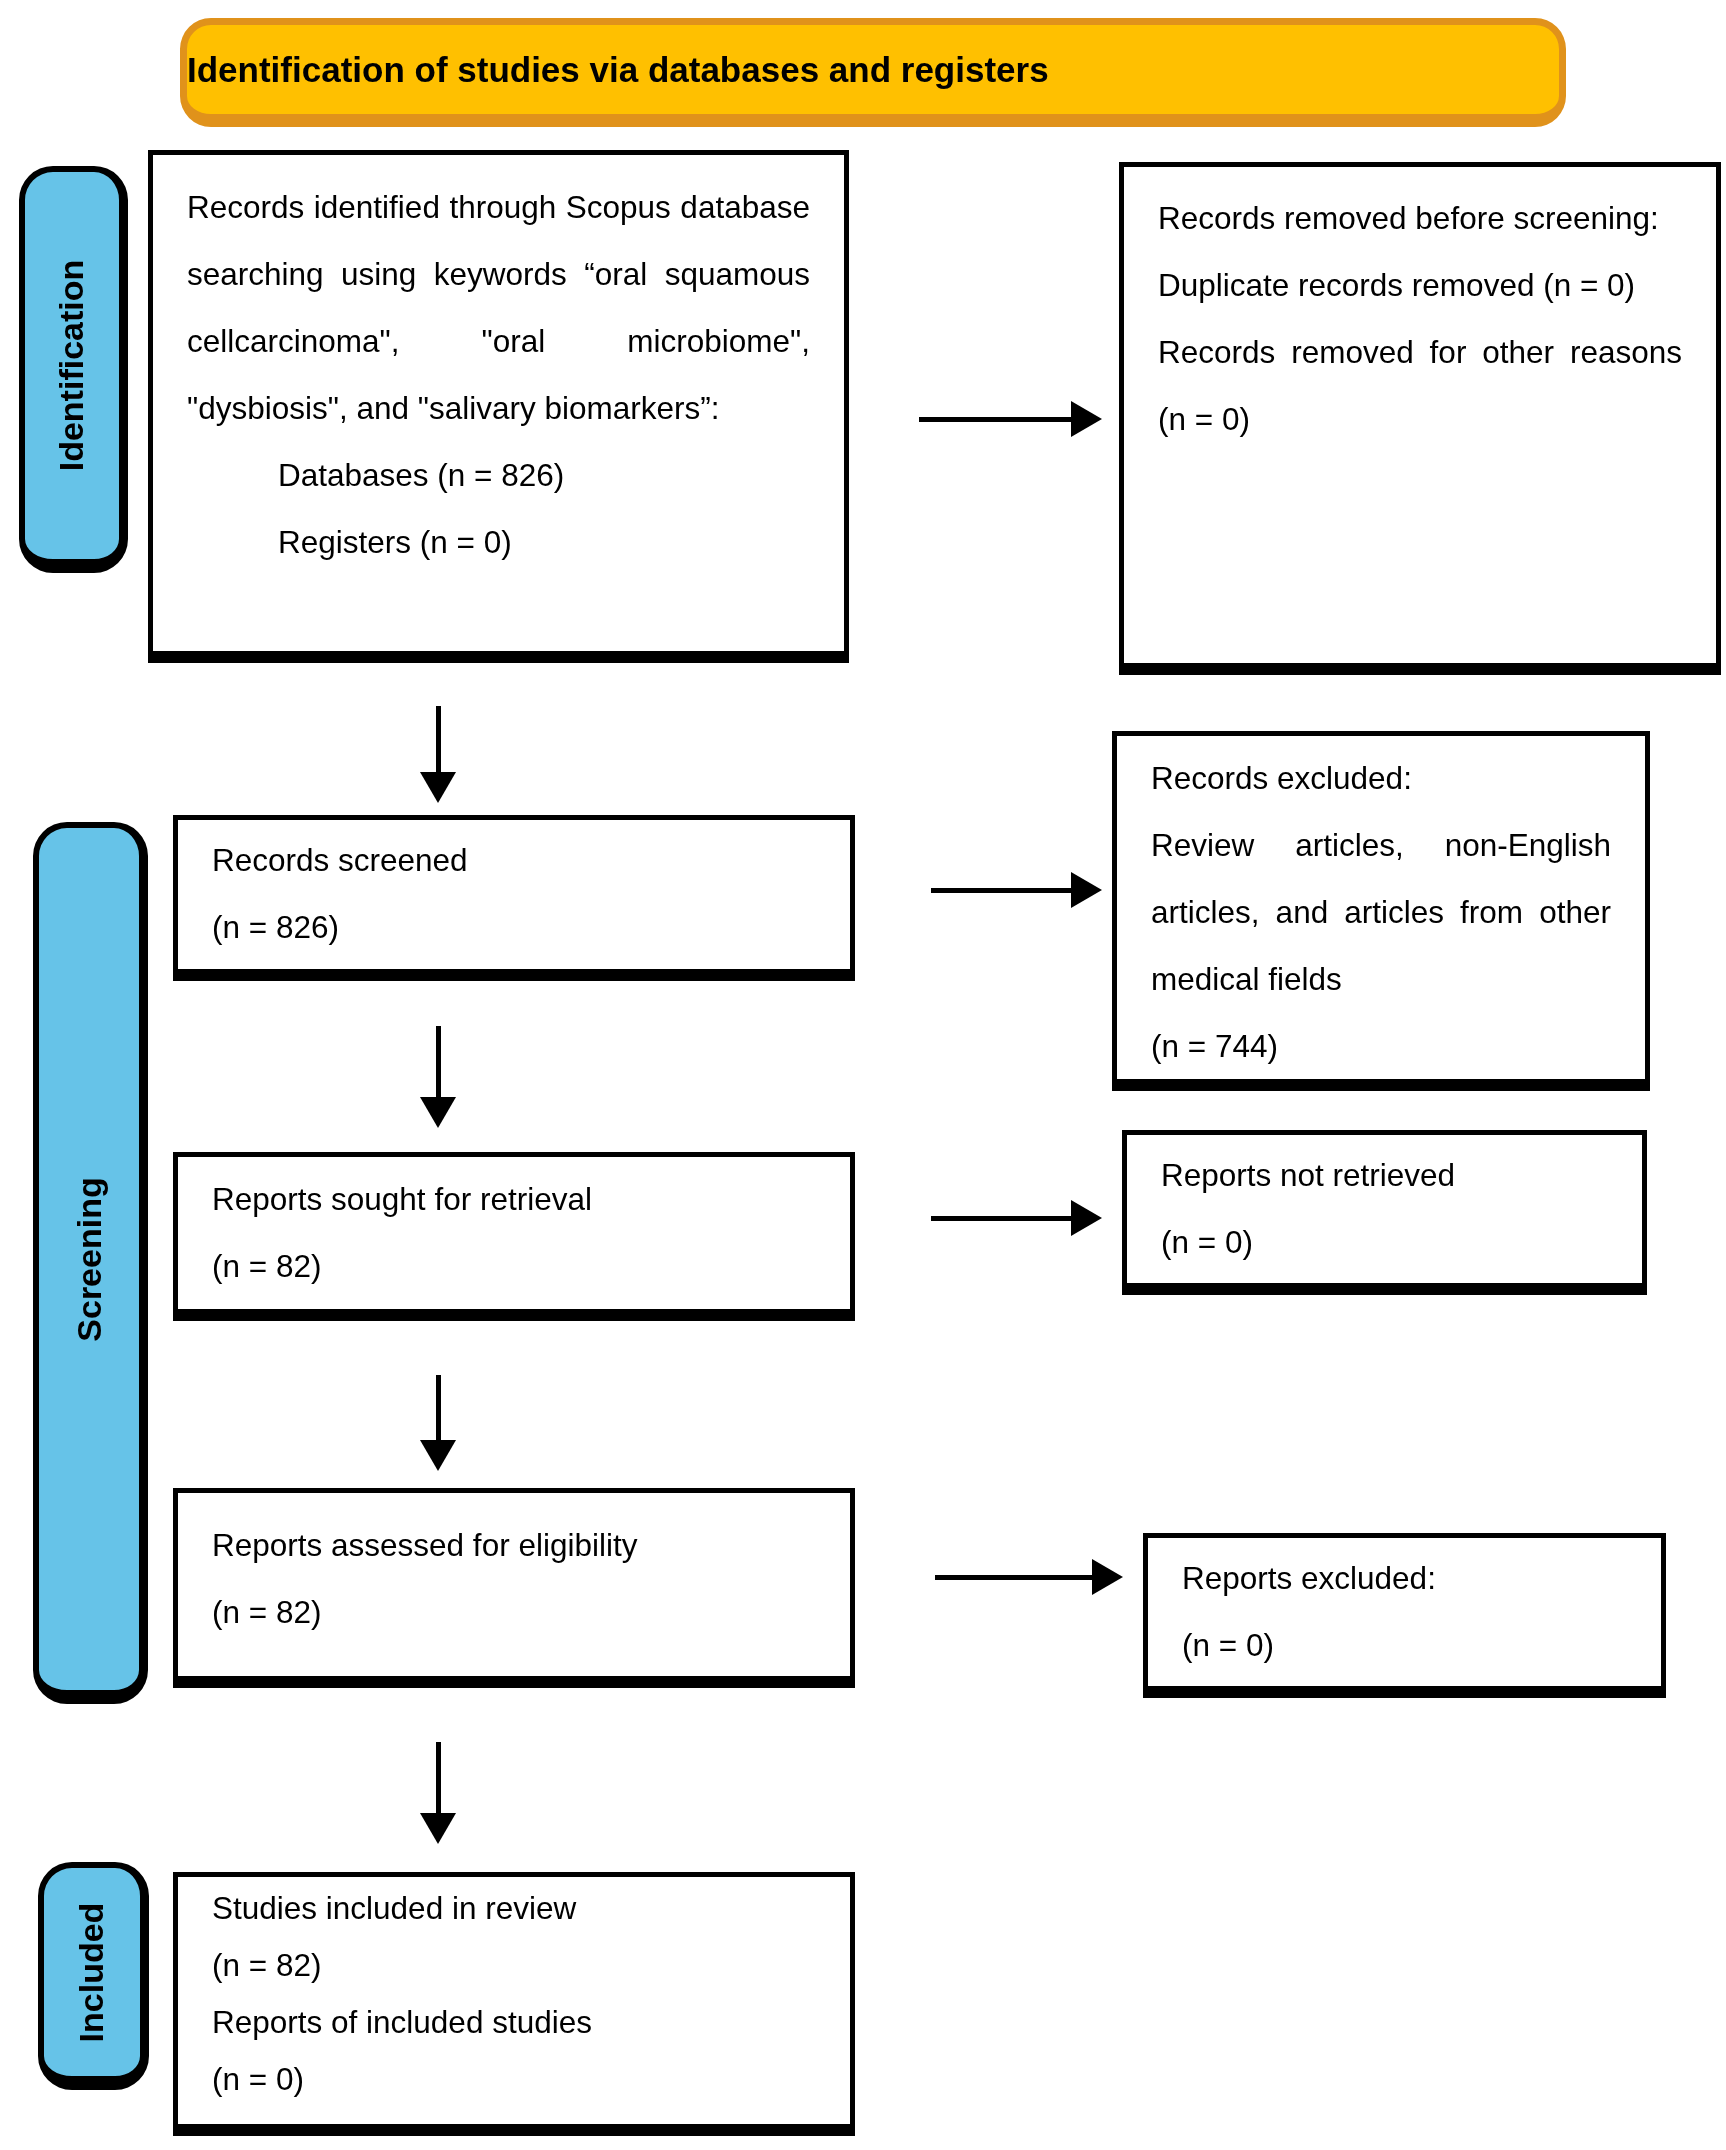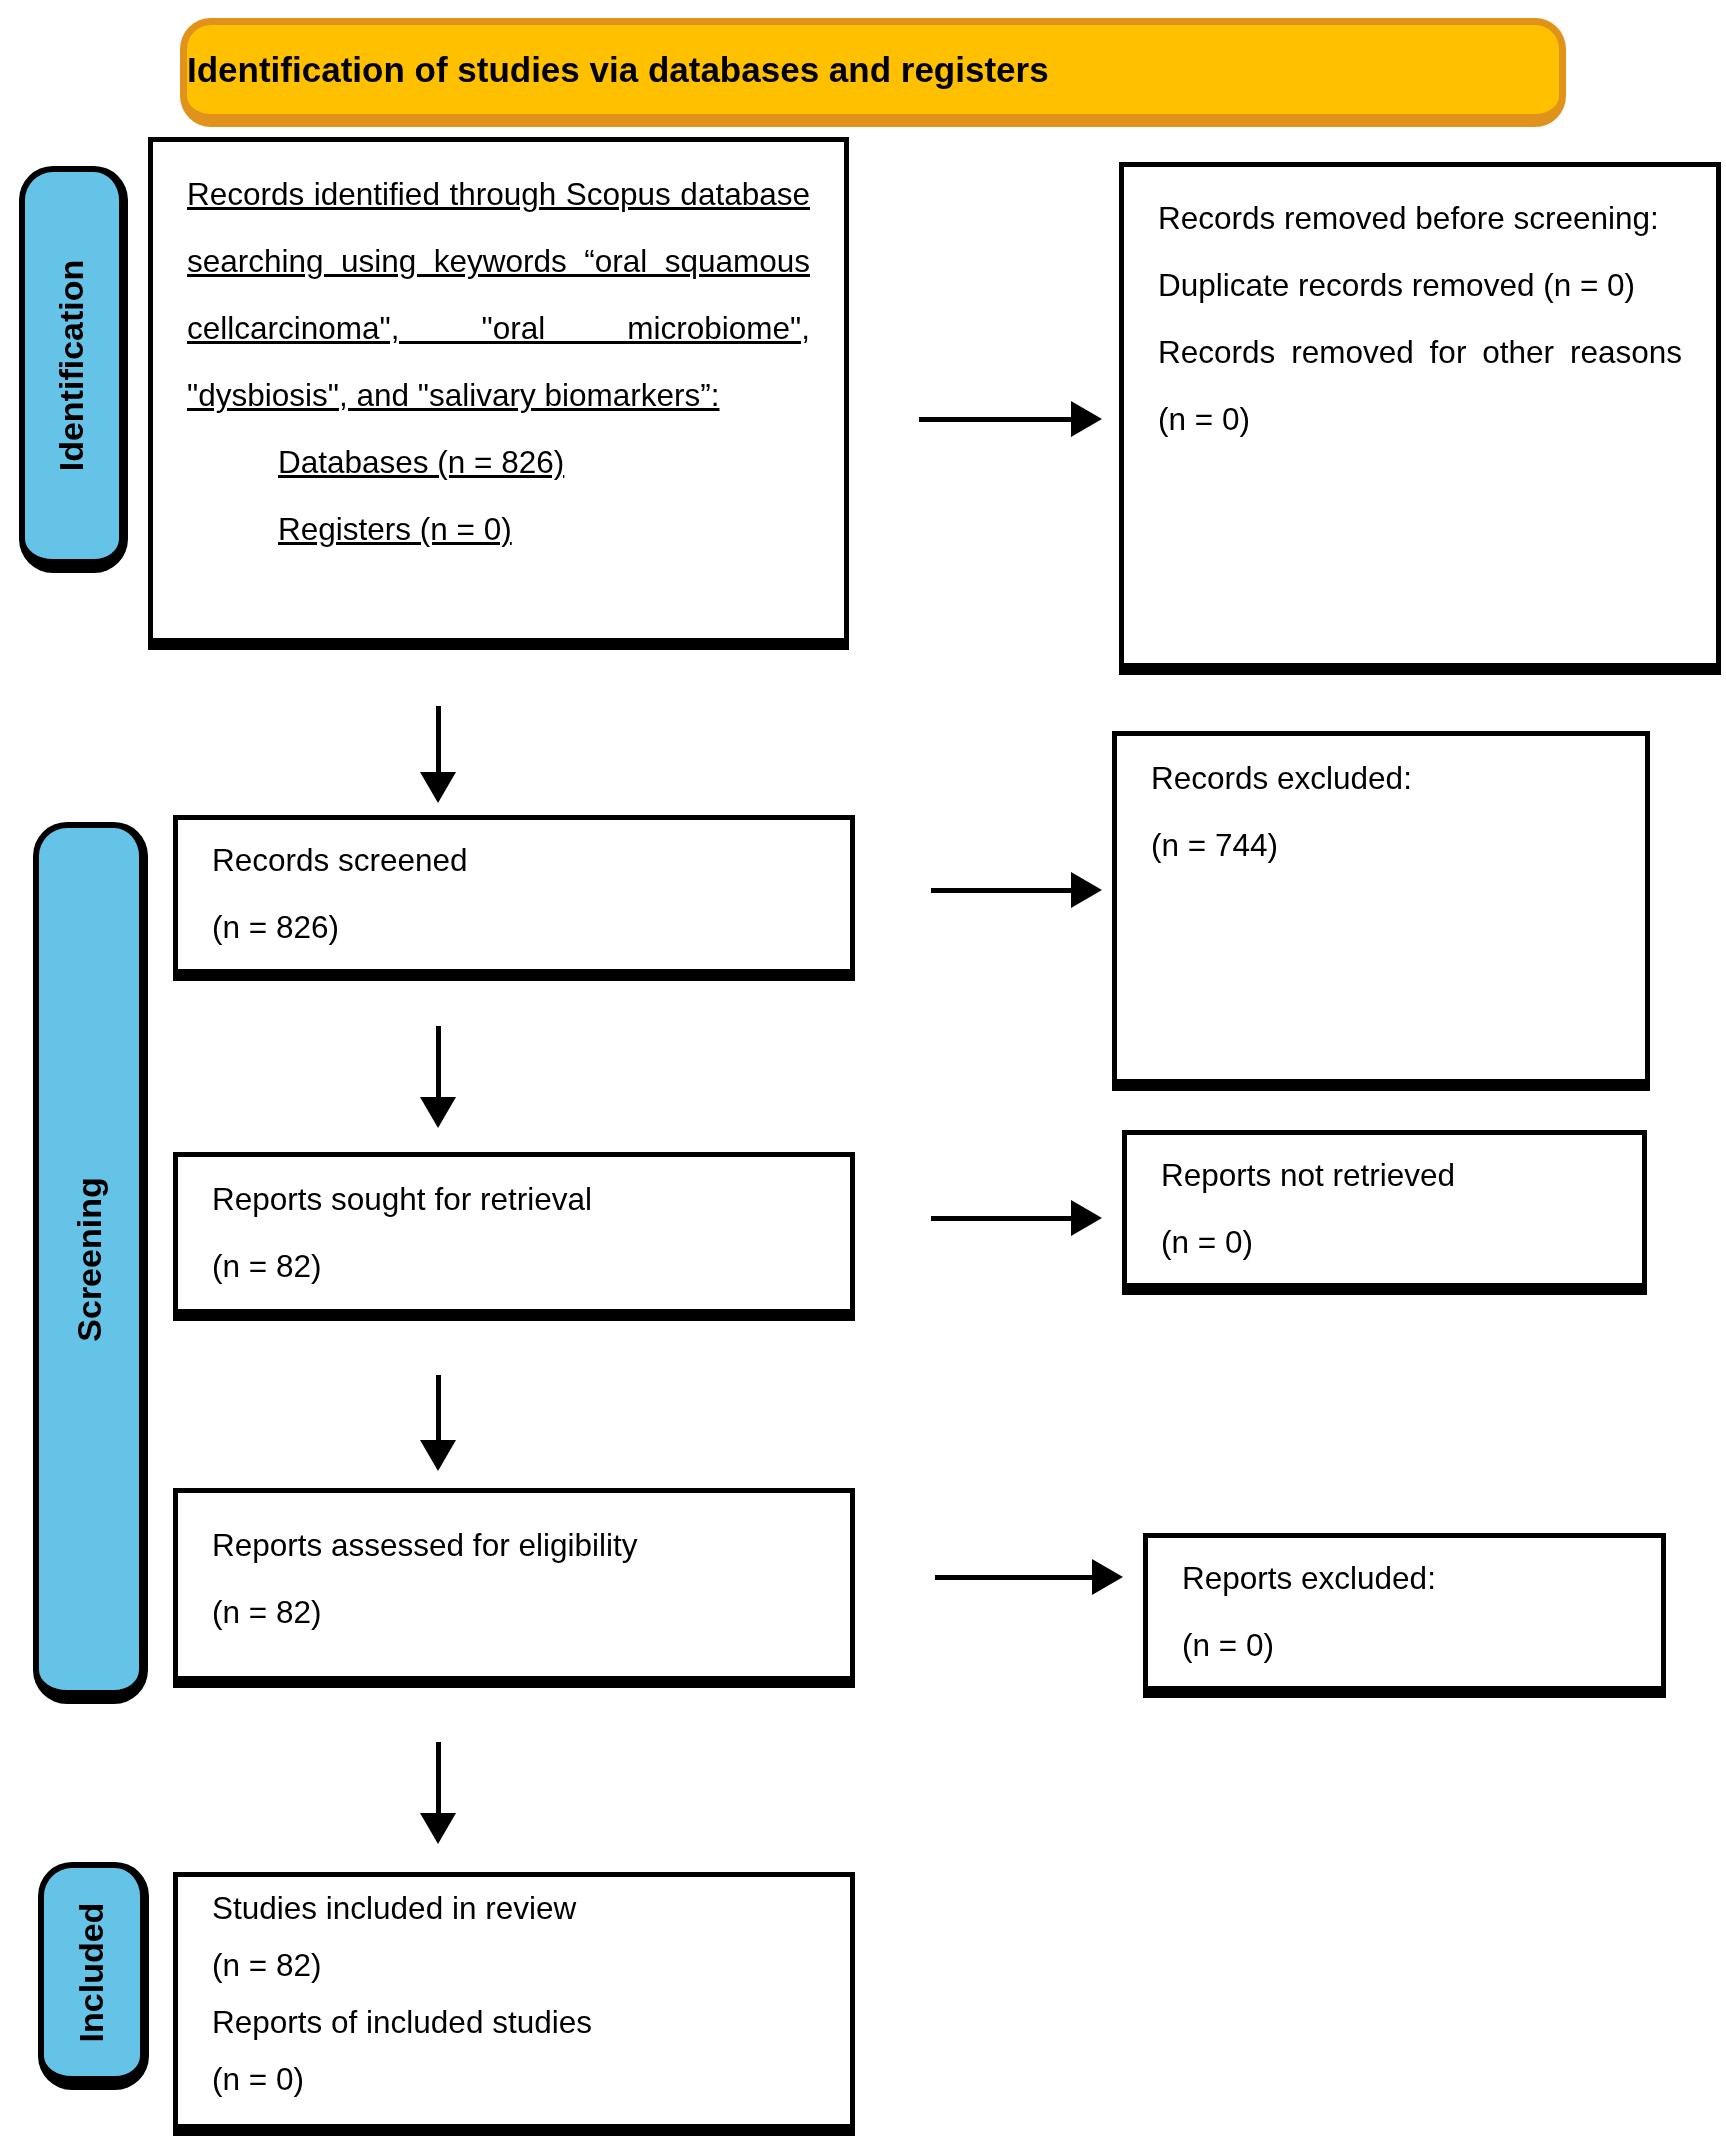--- a/index.html
+++ b/index.html
@@ -29,21 +29,21 @@
   
   .box{
     position:absolute;box-sizing:border-box;background:#fff;
     border:5.7px solid #000;border-bottom-width:12.4px;
     font-size:31.5px;line-height:67px;
   }
   .box .pad{padding:7.2px 34px;}
   .just{text-align:justify;text-justify:inter-word;}
   .indent{padding-left:91px;}
 
-  #box-records-identified{left:148px;top:137px;width:701px;height:513px;text-decoration:underline;}
+  #box-records-identified{left:148px;top:150px;width:701px;height:513px;}
   #box-records-identified .pad{padding-top:19px;}
   #box-records-removed{left:1119px;top:162px;width:602px;height:513px;}
   #box-records-removed .pad{padding-top:18px;}
   #box-records-screened{left:173px;top:815px;width:682px;height:166px;}
   #box-records-excluded{left:1112px;top:731px;width:538px;height:360px;}
   #box-records-excluded .pad{padding-top:9px;}
   #box-reports-sought{left:173px;top:1152px;width:682px;height:169px;}
   #box-reports-sought .pad{padding-top:8.6px;}
   #box-reports-not-retrieved{left:1122px;top:1130px;width:525px;height:165px;}
   #box-reports-assessed{left:173px;top:1488px;width:682px;height:200px;}
@@ -97,20 +97,21 @@
   <div class="box" id="box-records-screened">
     <div class="pad">
       <div>Records screened</div>
       <div>(n = 826)</div>
     </div>
   </div>
 
   <div class="box" id="box-records-excluded">
     <div class="pad">
       <div>Records excluded:</div>
+      <div class="just">Review articles, non-English articles, and articles from other medical fields</div>
       <div>(n = 744)</div>
     </div>
   </div>
 
   <div class="box" id="box-reports-sought">
     <div class="pad">
       <div>Reports sought for retrieval</div>
       <div>(n = 82)</div>
     </div>
   </div>

